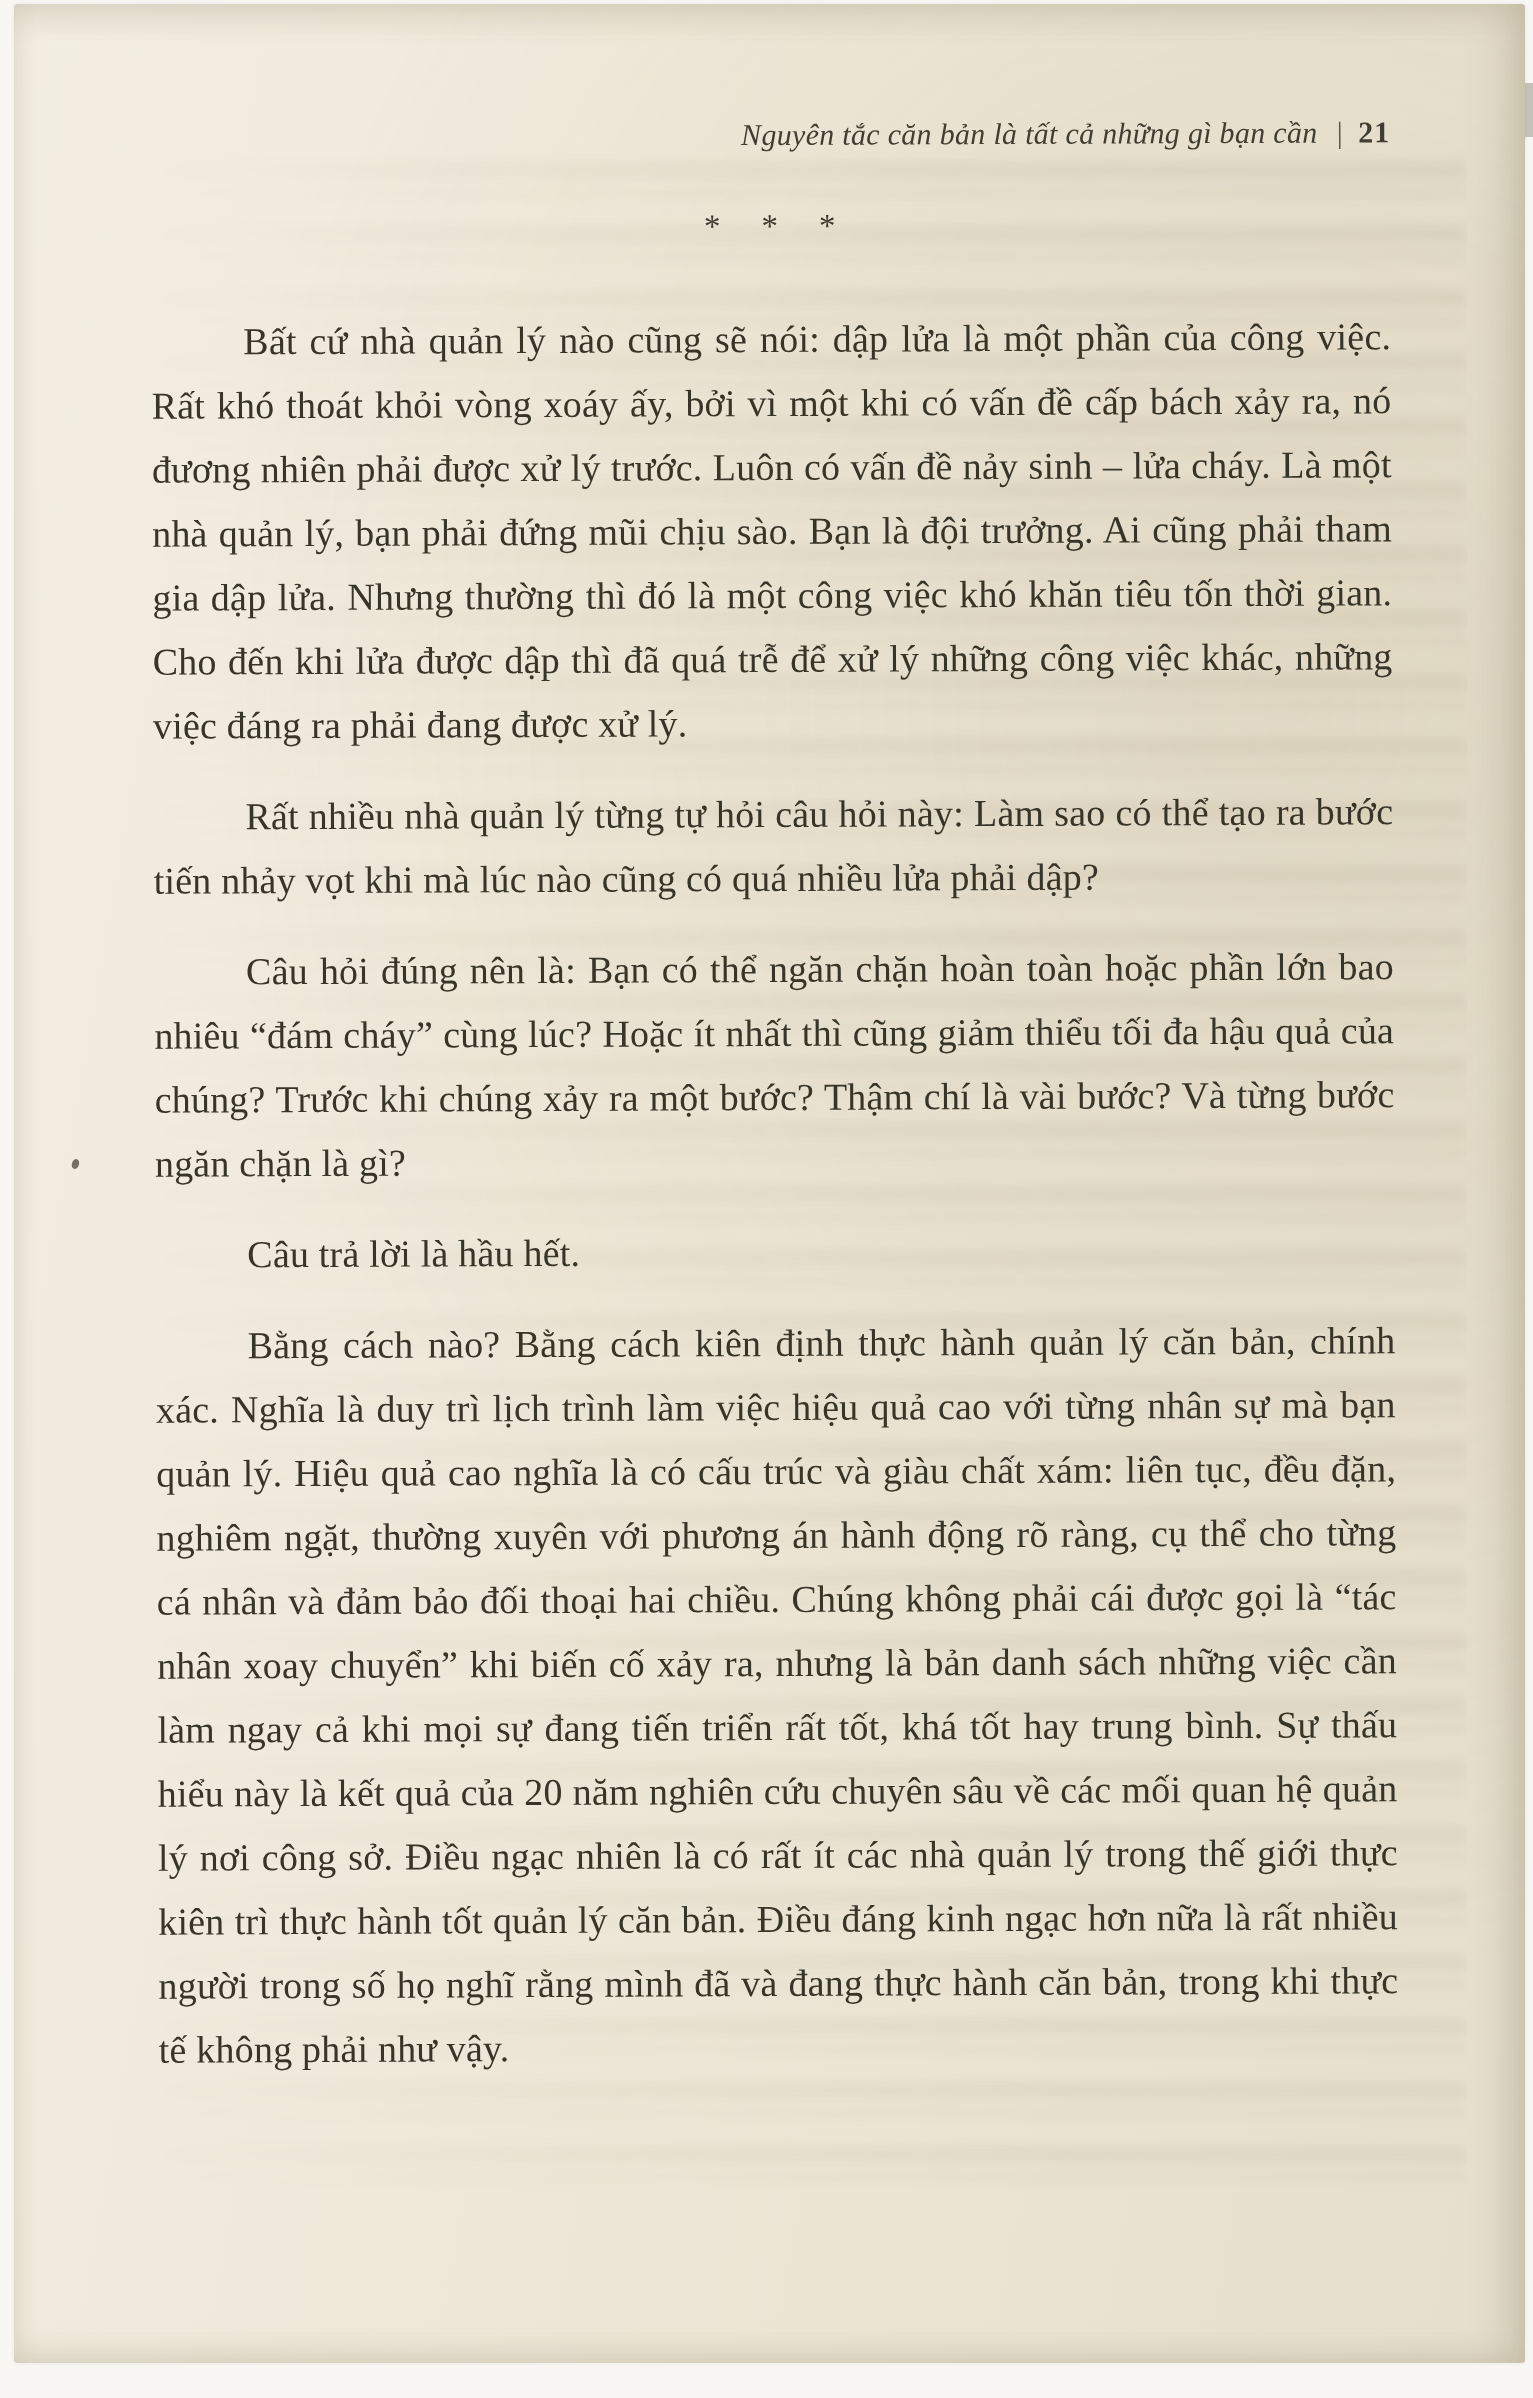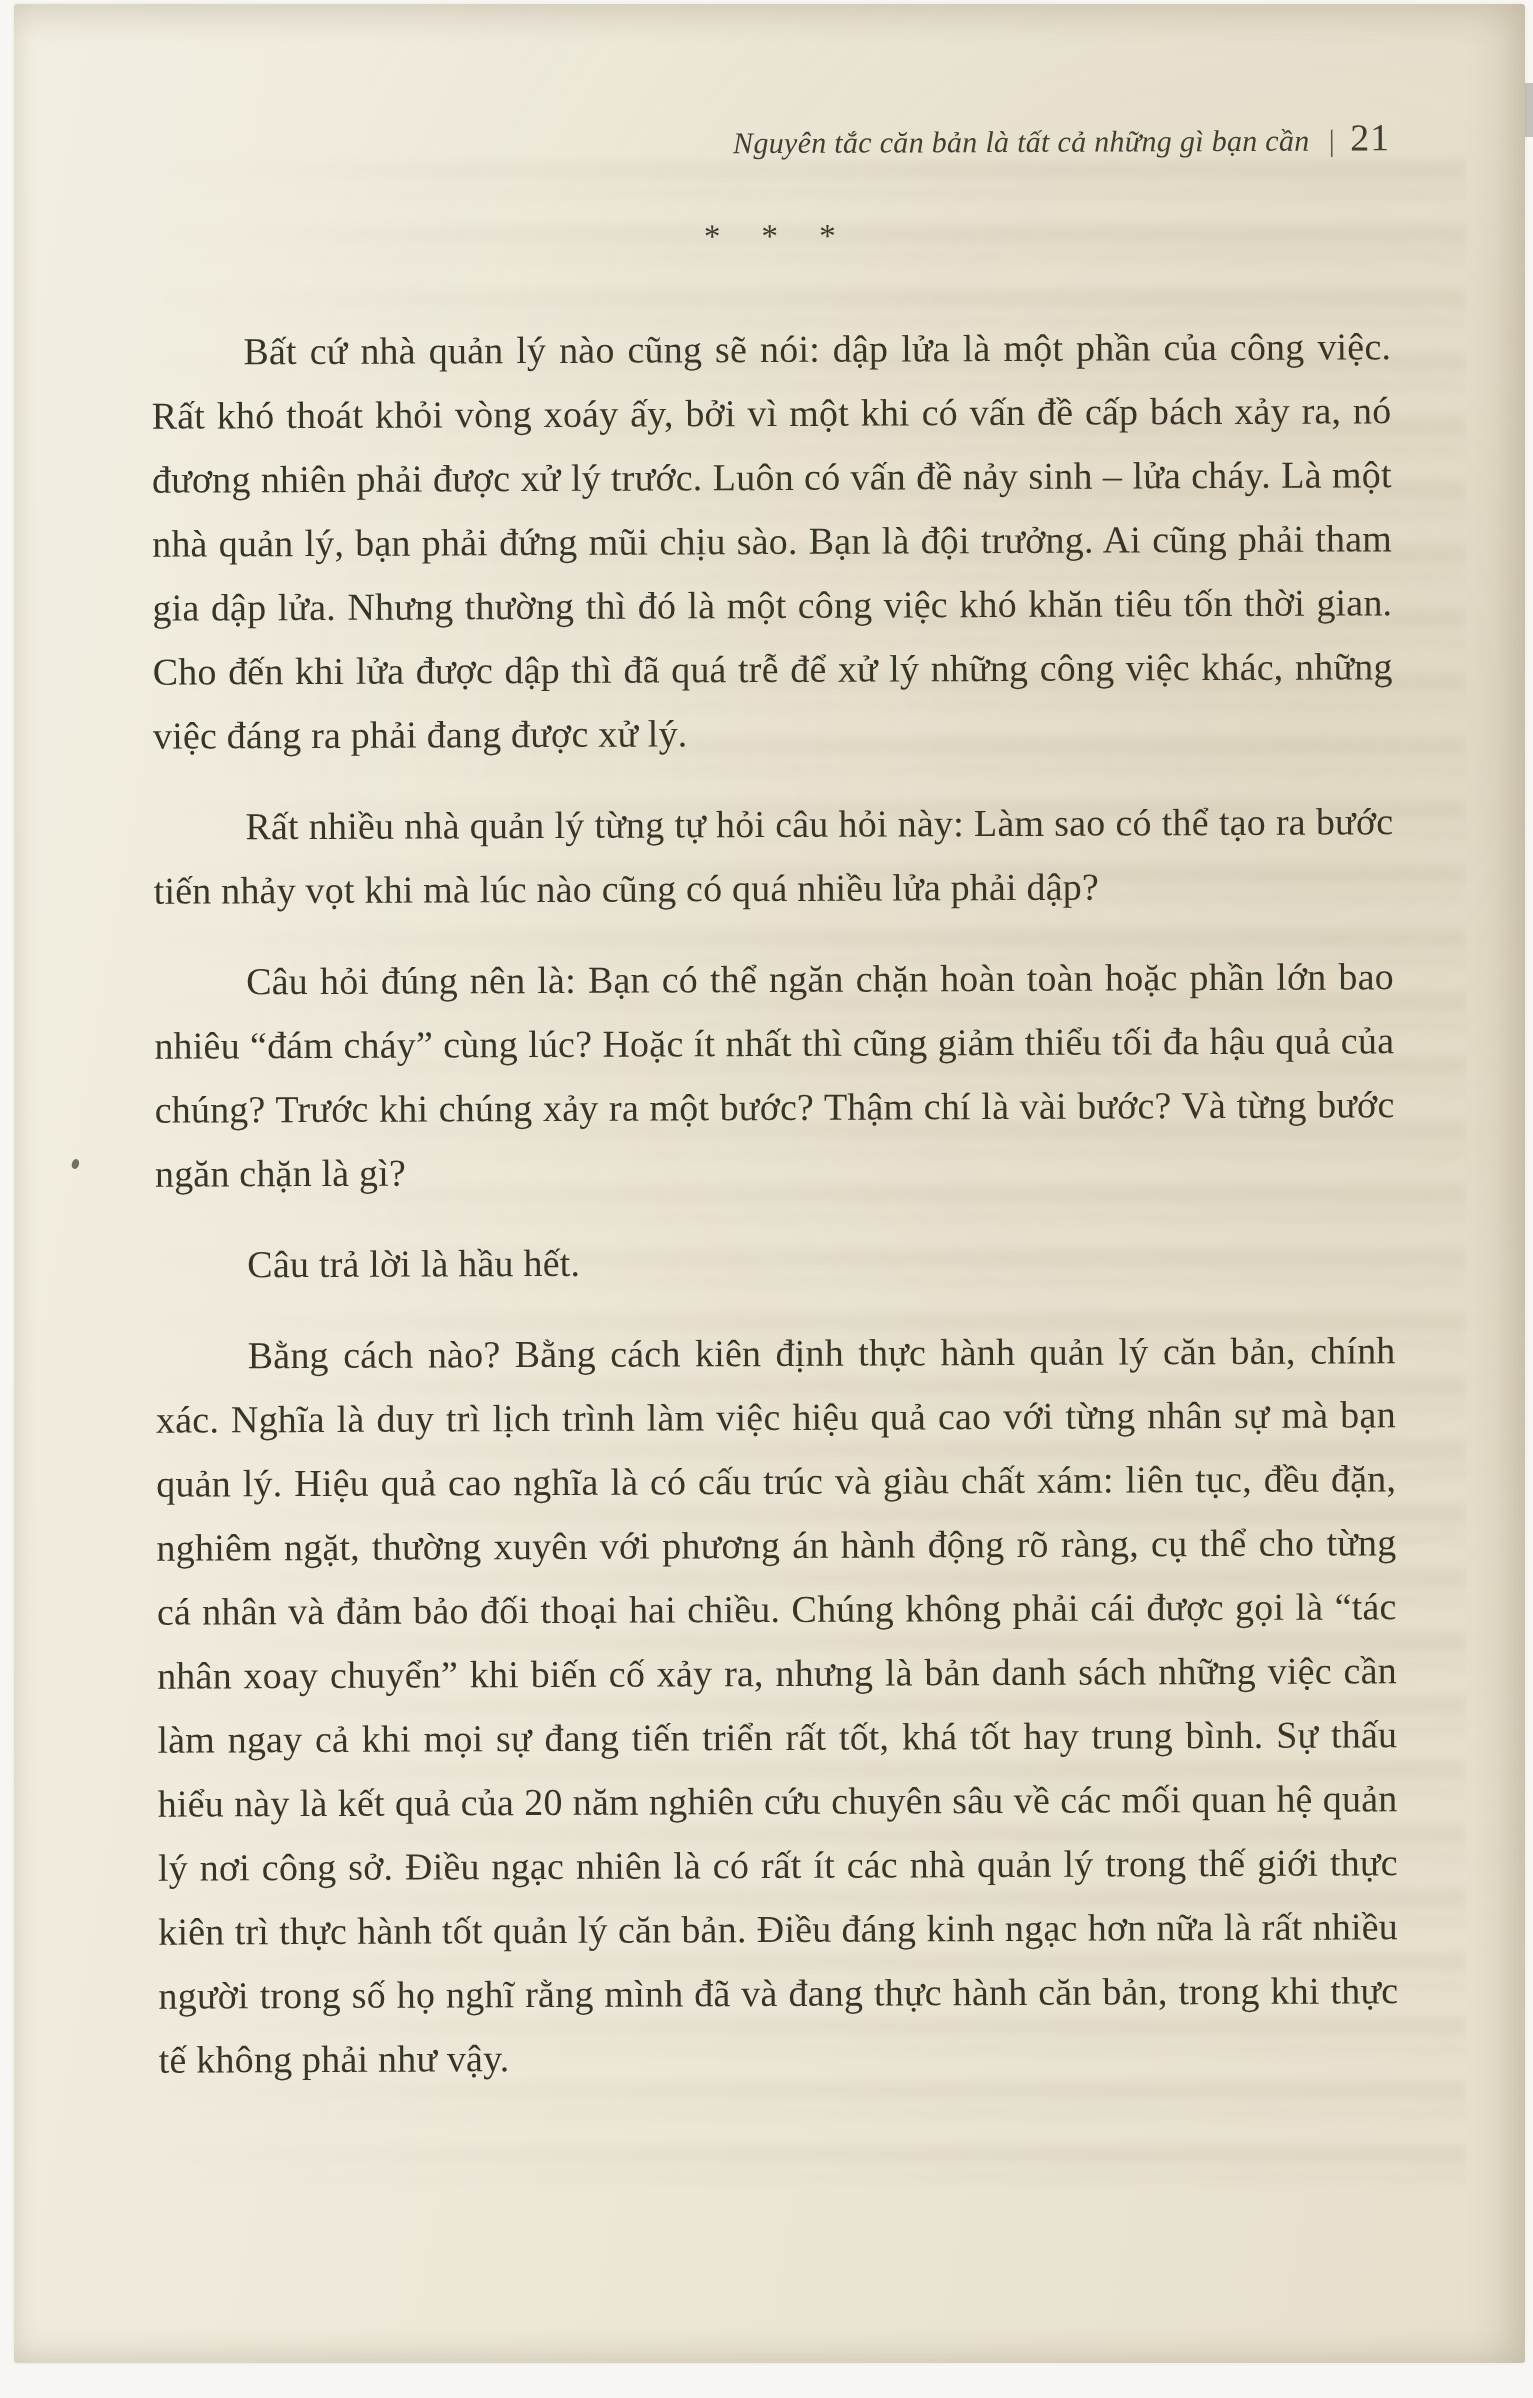--- a/index.html
+++ b/index.html
@@ -99,22 +99,22 @@
     font-size: 30px;
     letter-spacing: 0.3px;
   }
   .header-sep {
     display: inline-block;
     margin: 0 15.4px 0 19.3px;
     font-size: 30px;
     color: #5a574c;
   }
   .page-number {
-    font-weight: normal;
-    font-size: 38px;
+    font-weight: bold;
+    font-size: 30px;
     letter-spacing: 1px;
   }
 
   .section-break {
     margin-top: 56px;
     text-align: center;
     font-size: 33px;
     color: #3c392e;
     word-spacing: 29px;
     letter-spacing: 1.9px;

